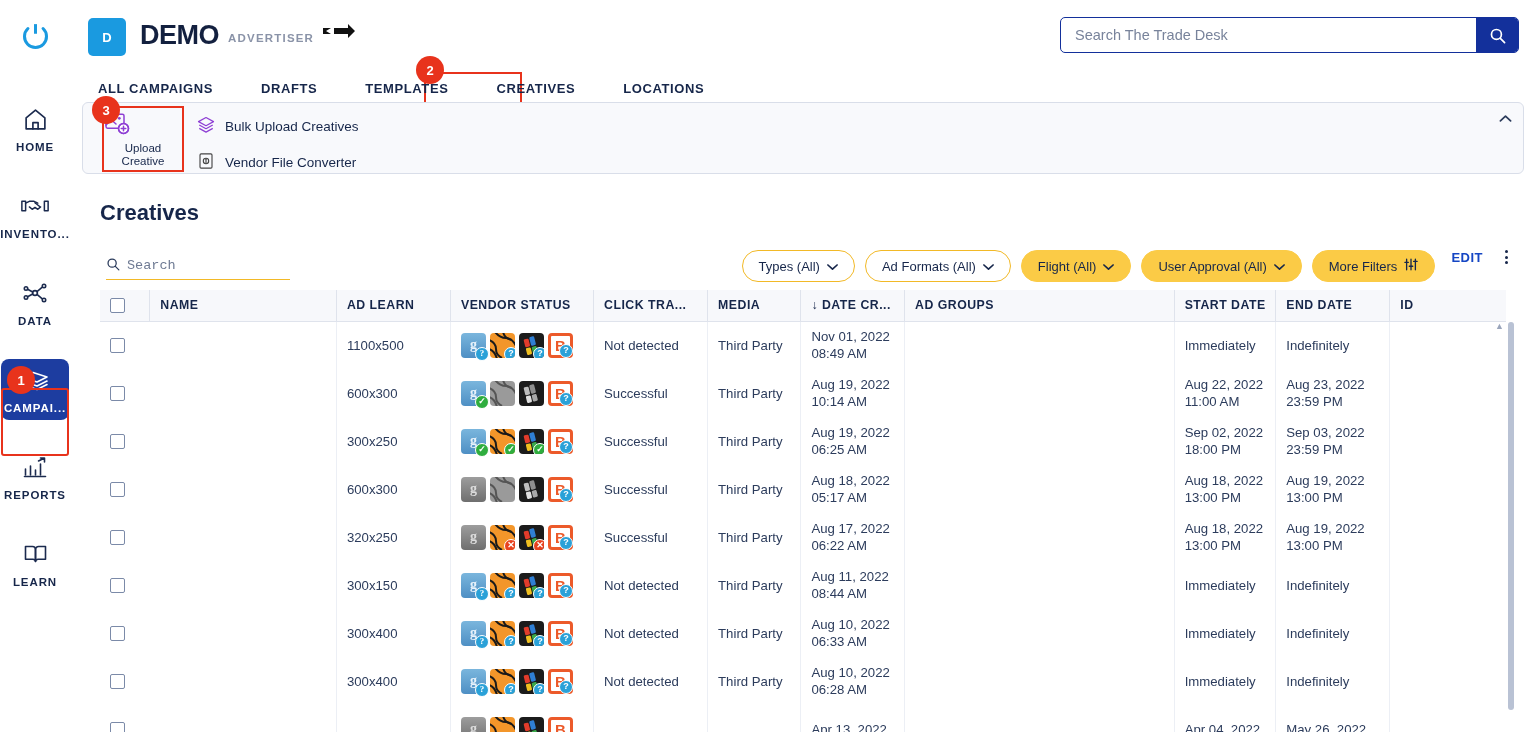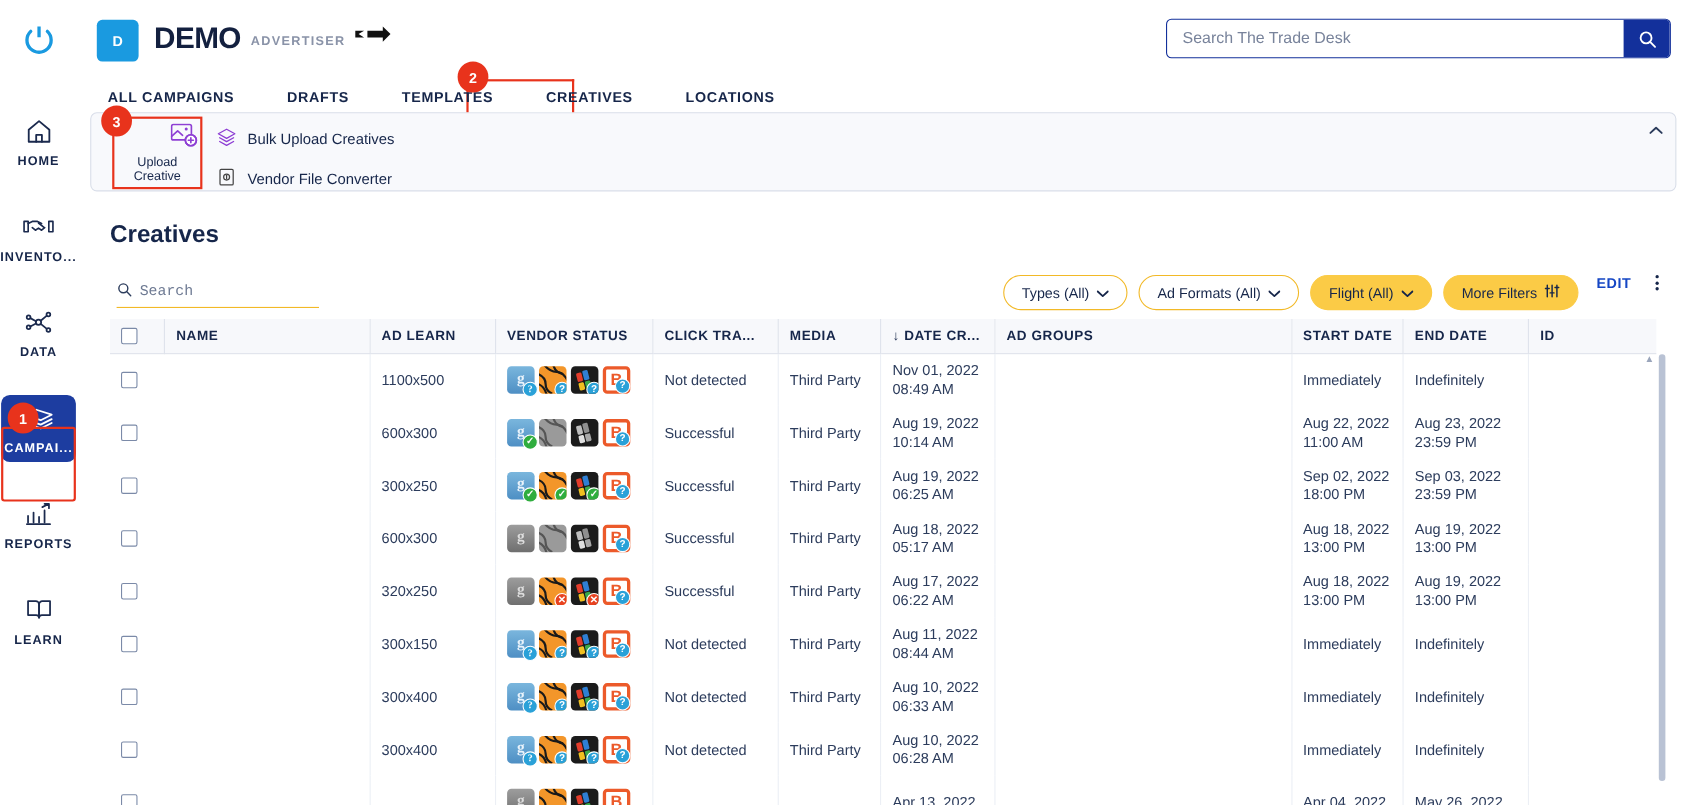--- a/index.html
+++ b/index.html
@@ -152,21 +152,21 @@
     position: absolute; left: 82px; top: 102px;
     width: 1442px; height: 72px;
     background: #f8f9fc;
     border: 1px solid #d9dee9;
     border-radius: 6px;
   }
   #upload-tile {
     position: absolute; left: 22px; top: 9px;
     width: 76px; height: 56px;
     display: flex; flex-direction: column;
-    align-items: flex-end; justify-content: center;
+    align-items: flex-start; justify-content: center;
     cursor: pointer;
   }
   #upload-tile .ut-label {
     margin-top: 3px;
     font-size: 11.5px; line-height: 13px;
     color: #16264a; text-align: center;
   }
   #anno-3-box {
     position: absolute; left: 102px; top: 106px;
     width: 82px; height: 66px;
@@ -555,20 +555,26 @@
           <path d="M1 1.8 L6 6.4 L11 1.8"></path>
         </svg></span>
     </div>
     <div class="pill solid">
       <span>Flight (All)</span>
       <span><svg width="11" height="8" viewBox="0 0 12 8" fill="none" stroke="#16264a" stroke-width="1.8" stroke-linecap="round" stroke-linejoin="round">
           <path d="M1 1.8 L6 6.4 L11 1.8"></path>
         </svg></span>
     </div>
     <div class="pill solid">
+      <span>User Approval (All)</span>
+      <span><svg width="11" height="8" viewBox="0 0 12 8" fill="none" stroke="#16264a" stroke-width="1.8" stroke-linecap="round" stroke-linejoin="round">
+          <path d="M1 1.8 L6 6.4 L11 1.8"></path>
+        </svg></span>
+    </div>
+    <div class="pill solid">
       <span>More Filters</span>
       <span><svg width="14" height="13" viewBox="0 0 16 14" fill="none" stroke="#16264a" stroke-width="1.5" stroke-linecap="round">
           <path d="M3 1 v12 M8 1 v12 M13 1 v12"></path>
           <path d="M1 4.5 h4 M6 9 h4 M11 3.5 h4"></path>
         </svg></span>
     </div>
     <div id="edit-btn">EDIT</div>
     <div id="kebab">
       <i></i>
       <i></i>

